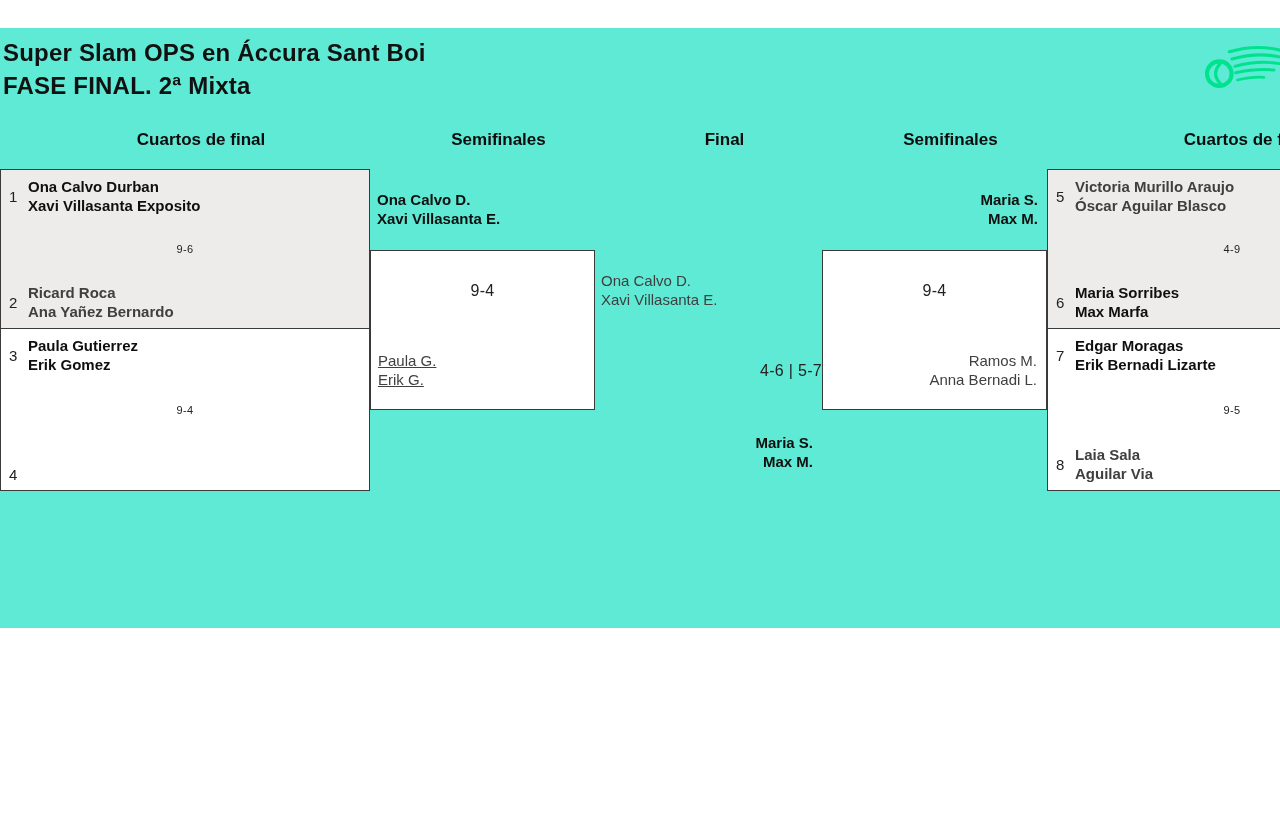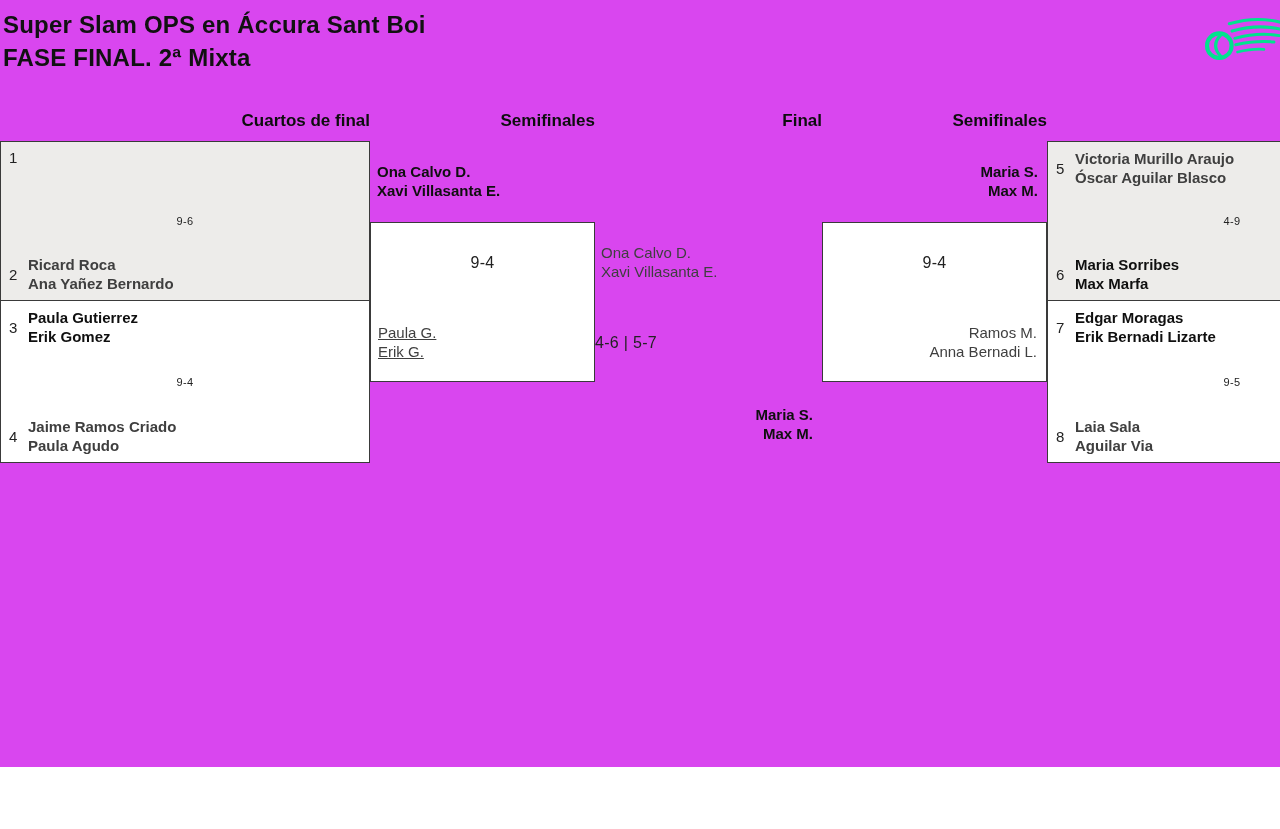--- a/index.html
+++ b/index.html
@@ -1,36 +1,37 @@
 <!DOCTYPE html>
 <html><head>
 <meta charset="utf-8">
 <style>
   * { margin:0; padding:0; box-sizing:border-box; }
   html,body { background:#fff; }
   .canvas {
     position:relative;
-    width:1280px; height:767px;
-    background:#d946ef;
+    width:1280px; height:600px;
+    background:#5eead4;
     overflow:hidden;
     font-family:"Liberation Sans", sans-serif;
     color:#111;
+    margin-top:28px;
   }
 
   
   .title-block { position:absolute; left:3px; top:8px; }
   .title-line { font-size:24px; font-weight:700; line-height:33px; color:#111; letter-spacing:.2px; }
 
   .logo { position:absolute; left:1202px; top:14px; width:82px; height:56px; }
 
   
   .col-header {
-    position:absolute; top:110px; height:22px;
+    position:absolute; top:101px; height:22px;
     font-size:17px; font-weight:600; color:#0d0d0d;
-    text-align:right; line-height:22px; white-space:nowrap;padding-left:32px;
+    text-align:center; line-height:22px; white-space:nowrap;padding-left:32px;
   }
   .ch-qf-left  { left:0;     width:370px; }
   .ch-sf-left  { left:370px; width:225px; }
   .ch-final    { left:595px; width:227px; }
   .ch-sf-right { left:822px; width:225px; }
   .ch-qf-right { left:1047px;width:370px; }
 
   
   .qf-box {
     position:absolute; width:370px;
@@ -90,21 +91,21 @@
   .sf-right .sf-losers { right:9px; text-align:right; }
 
   
   .final-cell { position:absolute; left:595px; top:162px; width:227px; height:281px; }
   .final-runnerup {
     position:absolute; top:81px; left:6px;
     font-size:15px; line-height:19px; color:#3f3f3f; white-space:nowrap;
   }
   .final-score {
     position:absolute; top:172px; left:0; width:100%;
-    text-align:left; font-size:16px; color:#222; letter-spacing:.3px;
+    text-align:right; font-size:16px; color:#222; letter-spacing:.3px;
   }
   .final-champion {
     position:absolute; top:243px; right:9px; text-align:right;
     font-size:15px; line-height:19px; font-weight:700; color:#0f0f0f; white-space:nowrap;
   }
 </style>
 </head>
 <body>
 
 <div class="canvas">
@@ -128,20 +129,24 @@
 
   <div class="col-header ch-qf-left">Cuartos de final</div>
   <div class="col-header ch-sf-left">Semifinales</div>
   <div class="col-header ch-final">Final</div>
   <div class="col-header ch-sf-right">Semifinales</div>
   <div class="col-header ch-qf-right">Cuartos de final</div>
 
   <div class="qf-box qf1 shaded">
     <div class="team-row top">
       <span class="seed">1</span>
+      <div class="names winner">
+        <div>Ona Calvo Durban</div>
+        <div>Xavi Villasanta Exposito</div>
+      </div>
     </div>
     <div class="score">9-6</div>
     <div class="team-row bottom">
       <span class="seed">2</span>
       <div class="names loser">
         <div>Ricard Roca</div>
         <div>Ana Yañez Bernardo</div>
       </div>
     </div>
   </div>
@@ -150,24 +155,20 @@
     <div class="team-row top">
       <span class="seed">3</span>
       <div class="names winner">
         <div>Paula Gutierrez</div>
         <div>Erik Gomez</div>
       </div>
     </div>
     <div class="score">9-4</div>
     <div class="team-row bottom">
       <span class="seed">4</span>
-      <div class="names loser">
-        <div>Jaime Ramos Criado</div>
-        <div>Paula Agudo</div>
-      </div>
     </div>
   </div>
 
   <div class="qf-box qf3 shaded">
     <div class="team-row top">
       <span class="seed">5</span>
       <div class="names loser">
         <div>Victoria Murillo Araujo</div>
         <div>Óscar Aguilar Blasco</div>
       </div>

